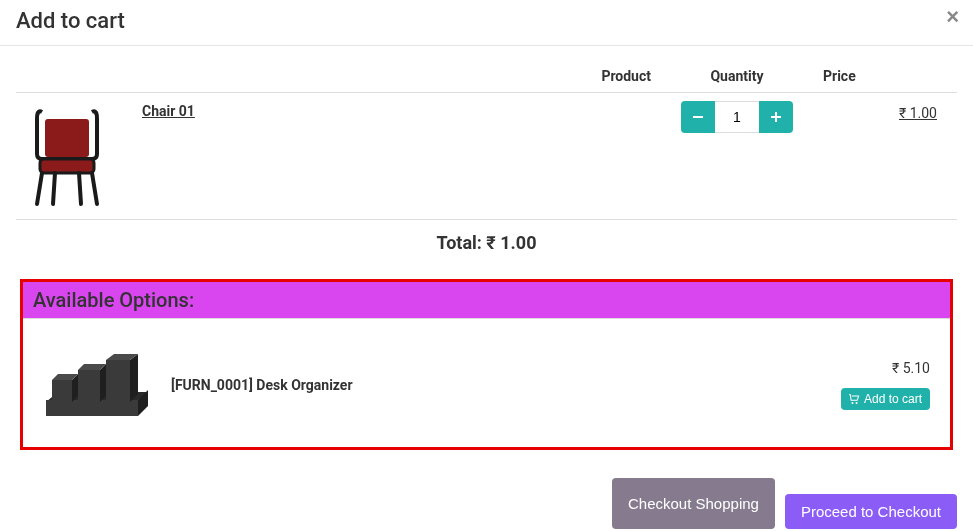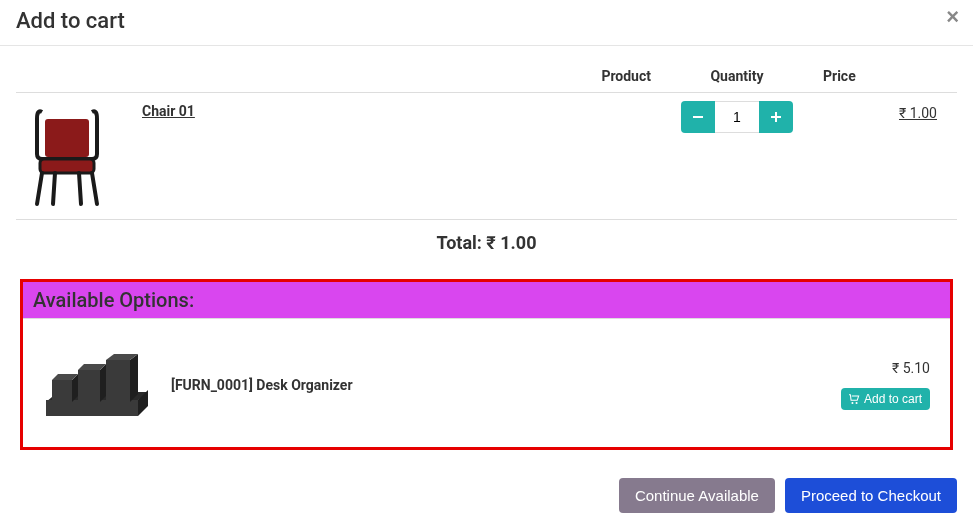--- a/index.html
+++ b/index.html
@@ -165,21 +165,21 @@
     }
     .btn {
       padding: 9px 16px;
       border: none;
       border-radius: 4px;
       font-size: 15px;
       cursor: pointer;
       color: #fff;
     }
     .btn-secondary { background: #867a8e; }
-    .btn-primary { background: #1d4ed8; }
+    .btn-primary { background: #8b5cf6; margin-top: 16px; }
     .chair-svg { width: 80px; height: 105px; }
     .organizer-svg { width: 120px; height: 80px; }
     .cart-icon-svg { width: 11px; height: 11px; }
   </style>
 </head>
 <body>
 
 <div class="modal-header">
   <h2 class="modal-title">Add to cart</h2>
   <button class="close-btn">×</button>
@@ -261,15 +261,15 @@
             <circle cx="11" cy="13" r="1.5" fill="#fff"></circle>
           </svg>
           <span>Add to cart</span>
         </button>
       </div>
     </div>
   </div>
 </div>
 
 <div class="modal-footer">
-  <button class="btn btn-secondary">Continue Available</button>
+  <button class="btn btn-secondary">Checkout Shopping</button>
   <button class="btn btn-primary">Proceed to Checkout</button>
 </div>
 
 </body></html>

